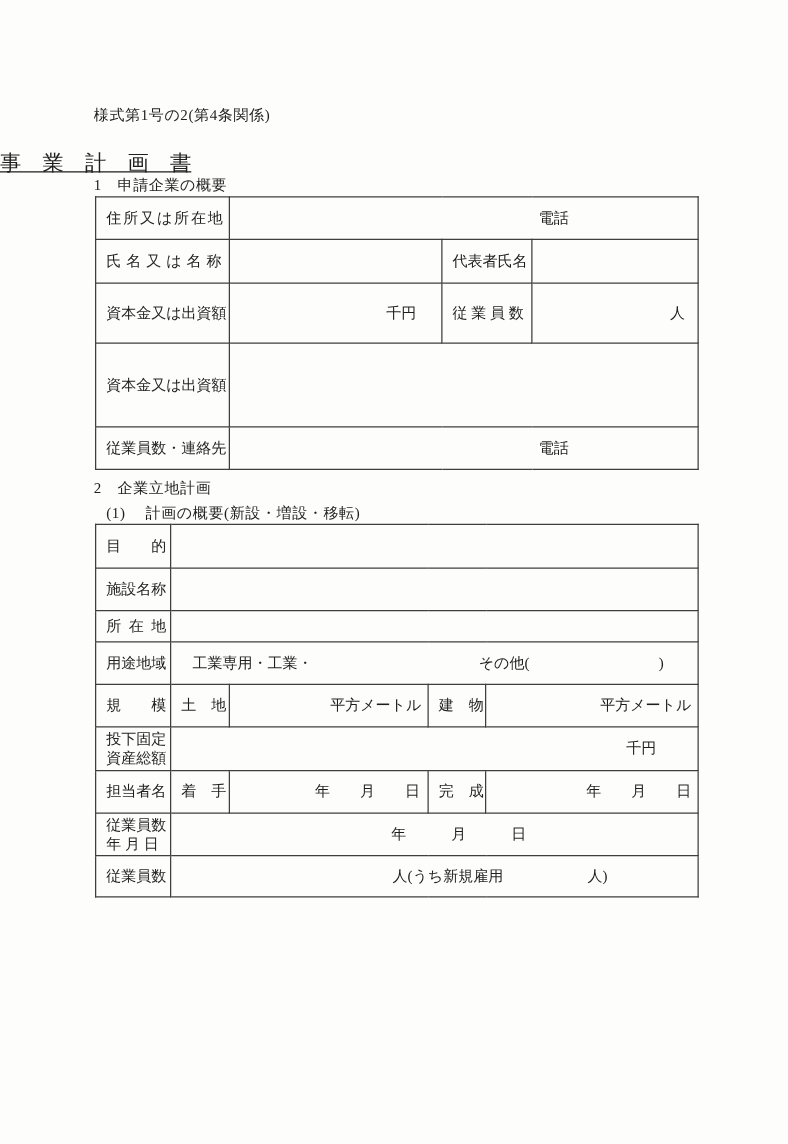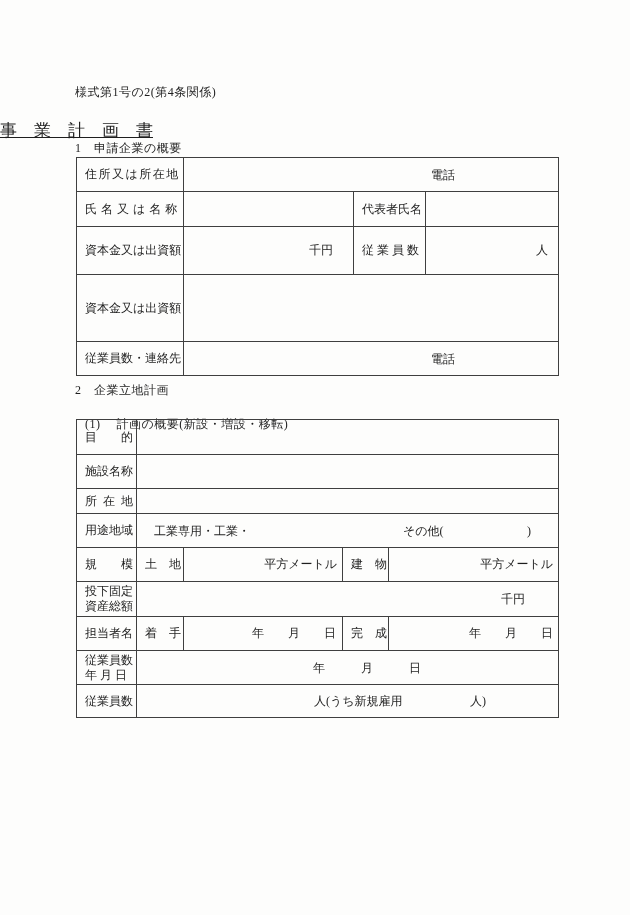--- a/index.html
+++ b/index.html
@@ -9,21 +9,21 @@
     font-family:"Liberation Serif","DejaVu Serif",serif;
     font-size:12px; color:#1e1e1e;
   }
   .page { position:relative; width:630px; height:915px; background:#fdfdfc; overflow:hidden; }
 
   .form-number { position:absolute; left:75px; top:84px; letter-spacing:0.5px; }
   .doc-title   { position:absolute; left:0; top:119px; width:100%; text-align:left; font-size:17px;text-decoration:underline; }
   .sec-heading { position:absolute; letter-spacing:0.5px; }
   .sec1    { left:75px; top:140px; }
   .sec2    { left:75px; top:382px; }
-  .sec2sub { left:85px; top:416px;text-align:right; }
+  .sec2sub { left:85px; top:402px;text-align:right; }
 
   table { position:absolute; left:76px; border-collapse:collapse; table-layout:fixed; background:transparent; }
   #table1 { top:157px; width:482px; }
   #table2 { top:419px; width:482px; }
   td { border:1px solid #3f3f3f; vertical-align:middle; padding:0; overflow:hidden; white-space:nowrap; }
   td.lbl { padding-left:8px; }
   td.rel { position:relative; }
   .abs { position:absolute; top:50%; transform:translateY(-50%);text-align:right; }
   .ar  { text-align:right; }
   .ls15 { letter-spacing:1.5px; }
@@ -106,21 +106,21 @@
       <td colspan="4"></td>
     </tr>
     <tr style="height:25px">
       <td class="lbl ls6">所在地</td>
       <td colspan="4"></td>
     </tr>
     <tr style="height:34px">
       <td class="lbl">用途地域</td>
       <td colspan="4" class="rel">
         <span class="abs" style="left:17px">工業専用・工業・</span>
-        <span class="abs" style="left:266px">その他(</span>
+        <span class="abs" style="left:246px">その他(</span>
         <span class="abs" style="left:390px">)</span>
       </td>
     </tr>
     <tr style="height:34px">
       <td class="lbl">規　　模</td>
       <td class="lbl">土　地</td>
       <td class="ar pr5"><span>平方メートル</span></td>
       <td class="lbl">建　物</td>
       <td class="ar pr5"><span>平方メートル</span></td>
     </tr>

